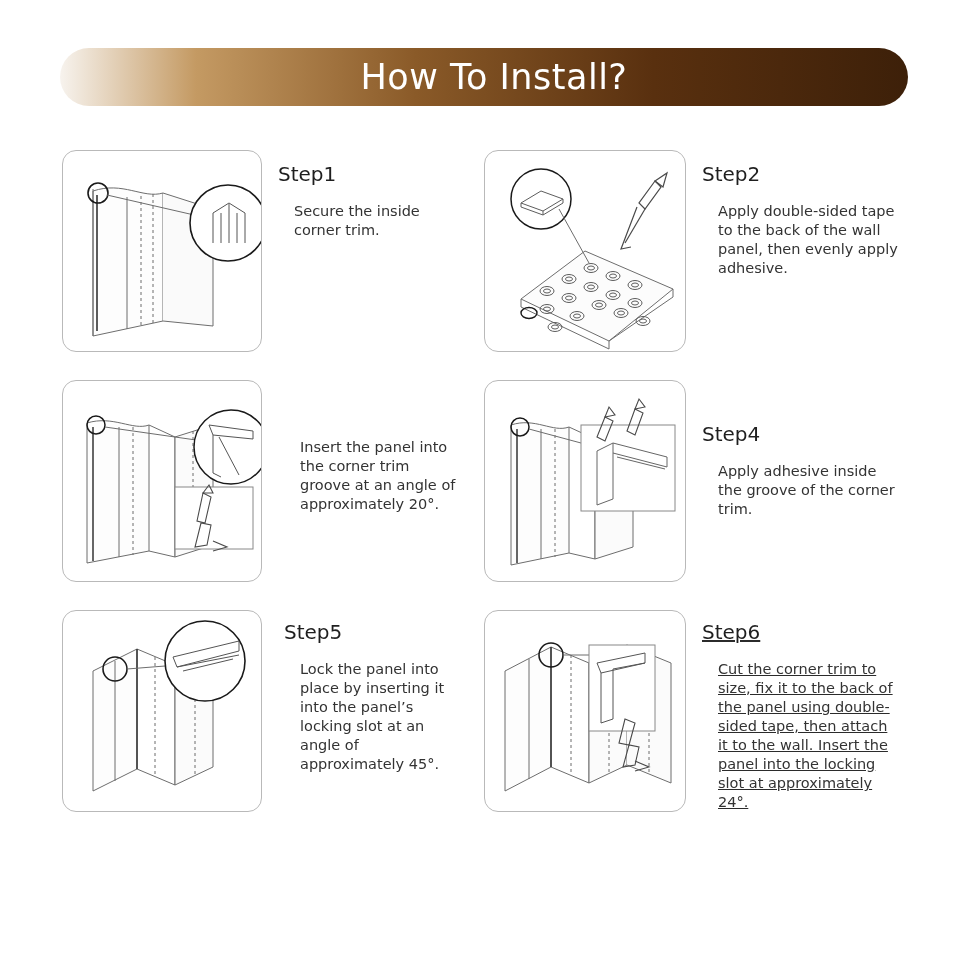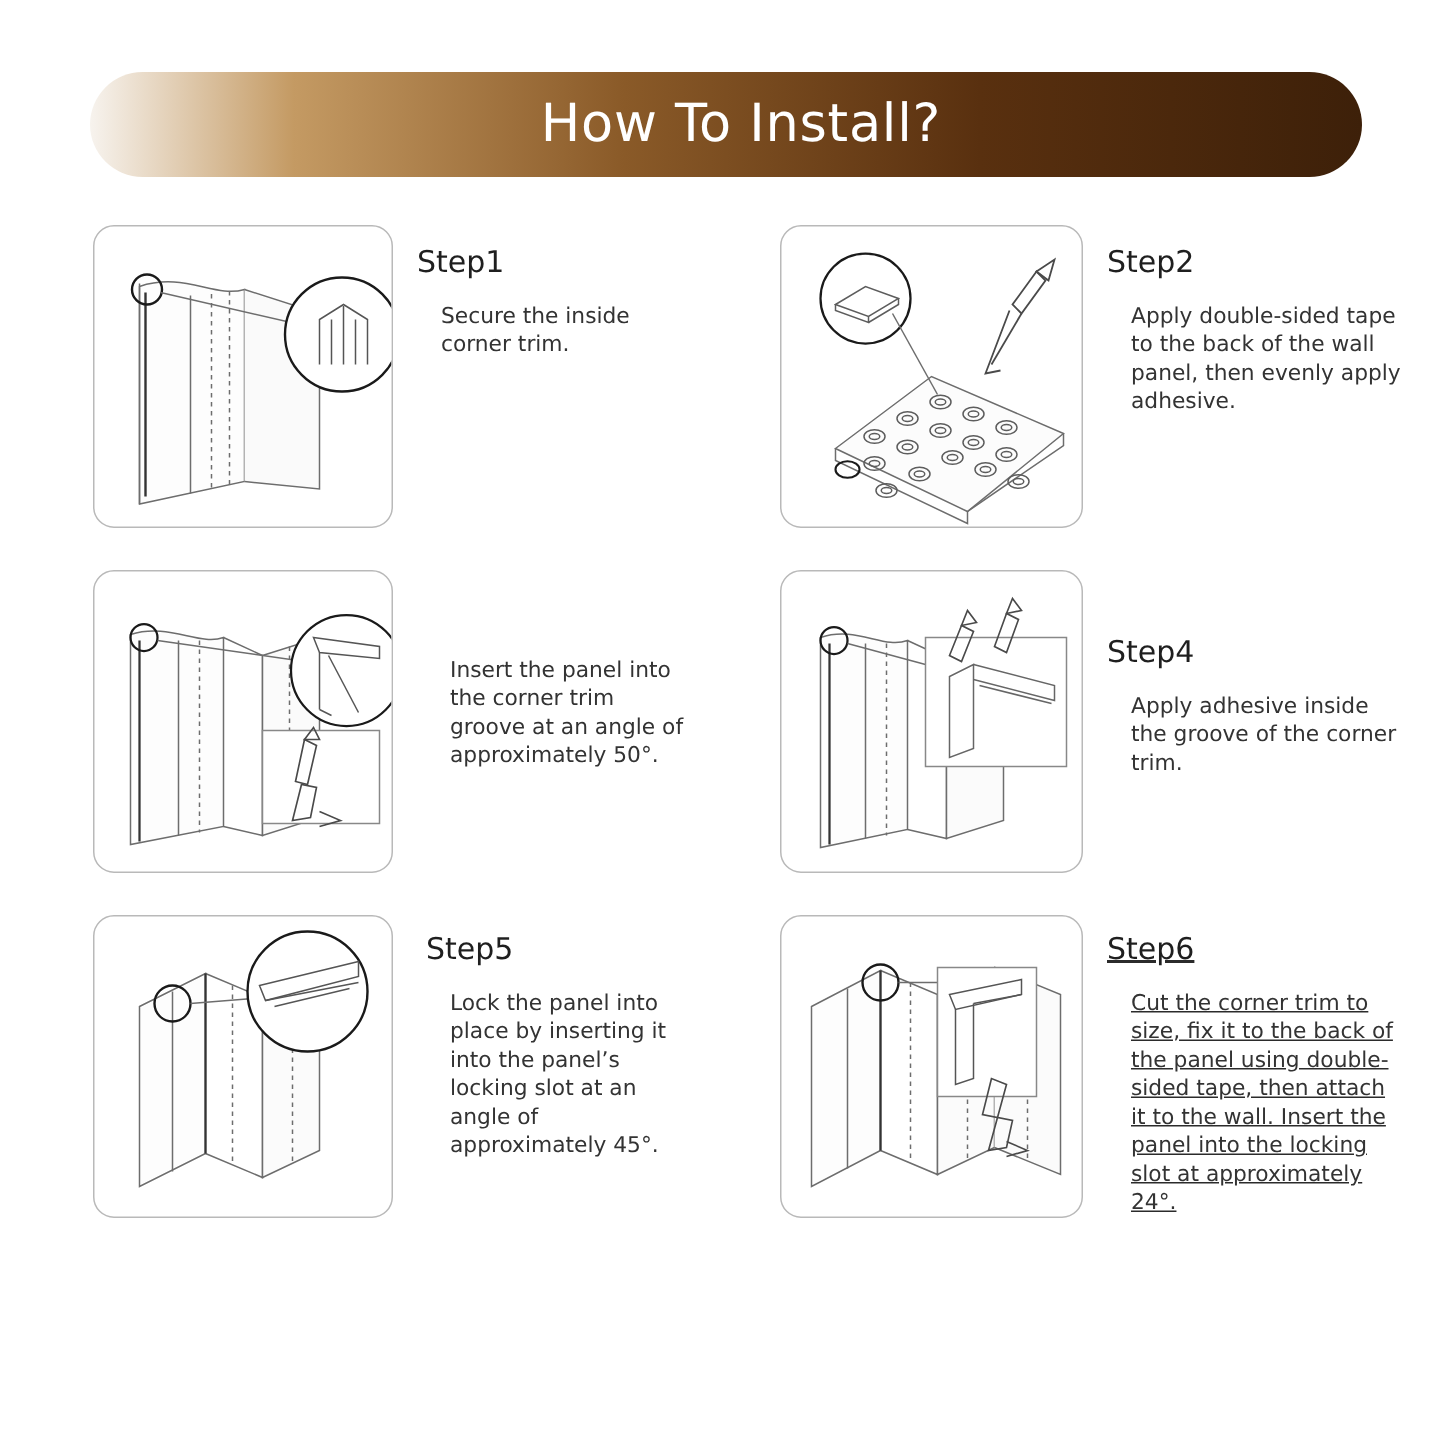--- a/index.html
+++ b/index.html
@@ -15,21 +15,21 @@
     overflow: hidden;
     position: relative;
   }
 
   
   .banner {
     position: absolute;
     left: 60px;
     top: 48px;
     width: 848px;
-    height: 70px;
+    height: 58px;
     border-radius: 35px;
     background: linear-gradient(90deg, #f7f3ee 0%, #c49a63 16%, #8a5a28 42%, #59300f 70%, #3d2009 100%);
     display: flex;
     align-items: center;
     justify-content: center;
   }
   .banner-title {
     color: #ffffff;
     font-size: 35px;
     letter-spacing: 0.5px;
@@ -41,21 +41,20 @@
   .steps {
     position: absolute;
     left: 0;
     top: 150px;
     width: 960px;
   }
   .row {
     display: flex;
     width: 960px;
     margin-bottom: 28px;
-    gap: 36px;
   }
   .cell {
     display: flex;
     align-items: flex-start;
   }
   .cell.left { width: 410px; padding-left: 62px; }
   .cell.right { width: 480px; padding-left: 12px; }
 
   .thumb {
     width: 198px;
@@ -232,21 +231,21 @@
           <rect x="112" y="106" width="78" height="62" fill="#ffffff" stroke="#888" stroke-width="1"></rect>
           <g fill="none" stroke="#4a4a4a" stroke-width="1.1">
             <path d="M140 112 L134 140 L142 142 L148 116 Z"></path>
             <path d="M138 142 L132 166 L144 164 L148 144 Z"></path>
             <path d="M140 112 L146 104 L150 112 Z"></path>
             <path d="M150 160 L164 166 L150 170"></path>
           </g>
         </svg>
       </div>
       <div class="texts indent">
-        <p class="step-desc">Insert the panel into the corner trim groove at an angle of approximately 50°.</p>
+        <p class="step-desc">Insert the panel into the corner trim groove at an angle of approximately 20°.</p>
       </div>
     </div>
 
     <div class="cell right">
       <div class="thumb wide">
         <svg width="200" height="200" viewBox="0 0 200 200">
           <g fill="none" stroke="#6d6d6d" stroke-width="1">
             <path d="M26 44 C50 36 68 52 84 46 L84 172 L26 184 Z" fill="#fdfdfd"></path>
             <path d="M84 46 L110 58 L110 178 L84 172"></path>
             <path d="M110 58 L148 46 L148 166 L110 178 Z" fill="#fbfbfb"></path>

